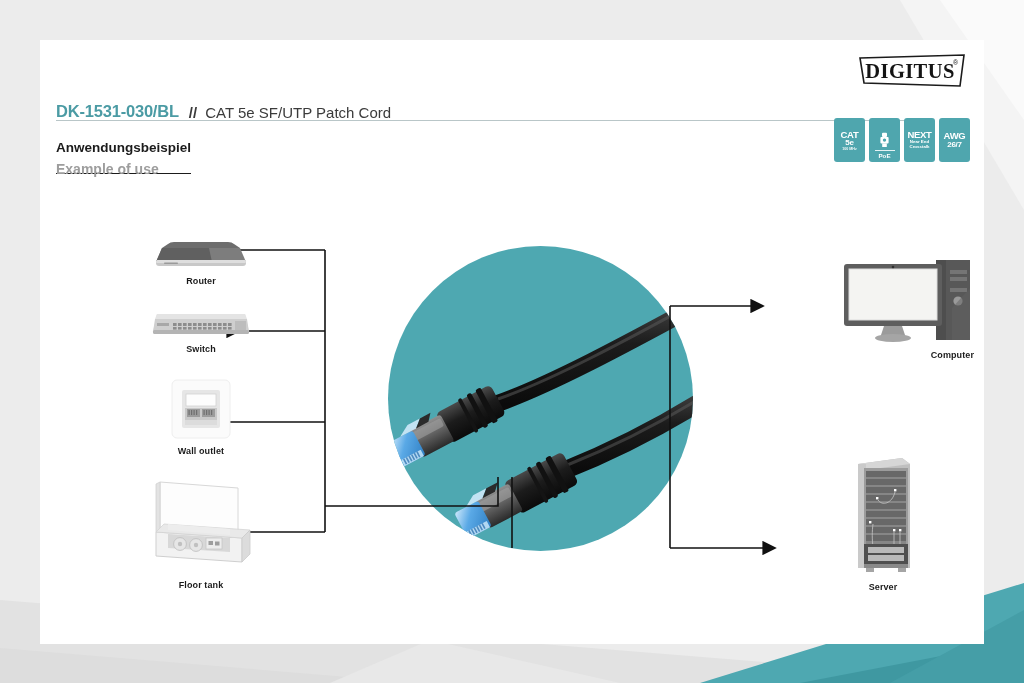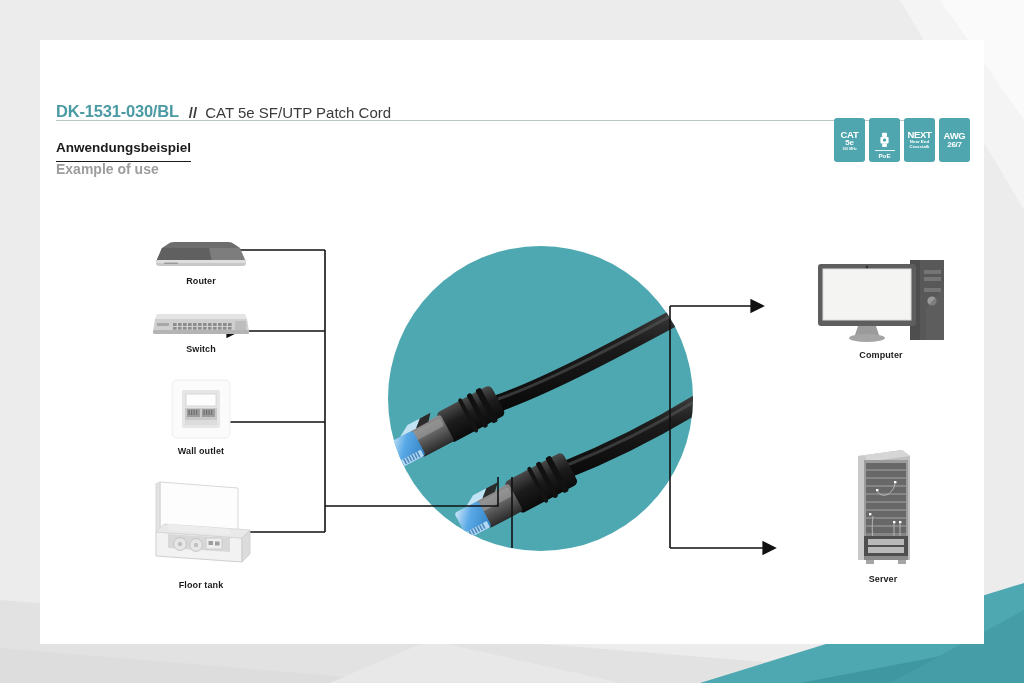--- a/index.html
+++ b/index.html
@@ -43,21 +43,21 @@
   }
   #title-rule {
     position:absolute; left:16px; top:80px; width:872px; height:1px;
     background:#b9c6c8;
   }
 
   
   #sec-de {
     position:absolute; left:16px; top:100px;
     font-size:13.5px; font-weight:bold; color:#1b1b1b;
-    border-bottom:1.6px solid #1b1b1b; padding-bottom:6px;
+    border-bottom:1.6px solid #1b1b1b; padding-bottom:18px;
   }
   #sec-en {
     position:absolute; left:16px; top:121px;
     font-size:14px; font-weight:bold; color:#9d9d9d;
   }
 
   
   #logo {
     position:absolute; right:16px; top:12px;
     width:112px; height:38px;
@@ -140,22 +140,22 @@
   .node .cap {
     font-size:9px; font-weight:bold; color:#1b1b1b;
     margin-top:6px; white-space:nowrap; letter-spacing:0.1px;
   }
   .node svg { display:block; }
 
   #n-router  { left:78px;  top:50px;  width:166px; }
   #n-switch  { left:78px;  top:118px; width:166px; }
   #n-wall    { left:78px;  top:188px; width:166px; }
   #n-floor   { left:68px;  top:288px; width:186px; }
-  #n-computer{ left:748px; top:68px;  width:186px; }
-  #n-server  { left:760px; top:254px; width:166px; }
+  #n-computer{ left:748px; top:68px;  width:186px;align-items:flex-end; }
+  #n-server  { left:760px; top:262px; width:166px; }
 </style>
 </head>
 <body>
 
 <svg id="bg" viewBox="0 0 1024 683" preserveAspectRatio="none">
   <rect x="0" y="0" width="1024" height="683" fill="#ececec"></rect>
 
   <polygon points="1024,0 1024,210 900,0" fill="#f4f4f4"></polygon>
   <polygon points="1024,0 1024,120 940,0" fill="#fafafa"></polygon>
 
@@ -163,20 +163,27 @@
   <polygon points="0,648 420,683 0,683" fill="#dddddd"></polygon>
   <polygon points="330,683 620,683 430,640" fill="#e8e8e8"></polygon>
 
   <polygon points="1024,583 1024,683 700,683" fill="#4ea8b1"></polygon>
   <polygon points="1024,640 1024,683 800,683" fill="#3f98a1"></polygon>
   <polygon points="890,683 1024,683 1024,610" fill="#459ea7"></polygon>
 </svg>
 
 <div id="card">
 
+  <div id="logo">
+    <svg width="112" height="38" viewBox="0 0 112 38">
+      <polygon points="4,6 108,3 104,34 8,31" fill="#ffffff" stroke="#1b1b1b" stroke-width="1.6"></polygon>
+      <text x="54" y="26" text-anchor="middle" font-family="Liberation Serif, serif" font-size="20.5" font-weight="bold" fill="#141414" letter-spacing="0.4">DIGITUS</text>
+      <text x="97" y="13" font-family="Liberation Sans, sans-serif" font-size="7" fill="#141414">®</text>
+    </svg>
+  </div>
 
   <div id="header-row">
     <span id="sku">DK-1531-030/BL</span>
     <span id="slashes">//</span>
     <span id="prodname">CAT 5e SF/UTP Patch Cord</span>
   </div>
   <div id="title-rule"></div>
 
   <div id="sec-de">Anwendungsbeispiel</div>
   <div id="sec-en">Example of use</div>

